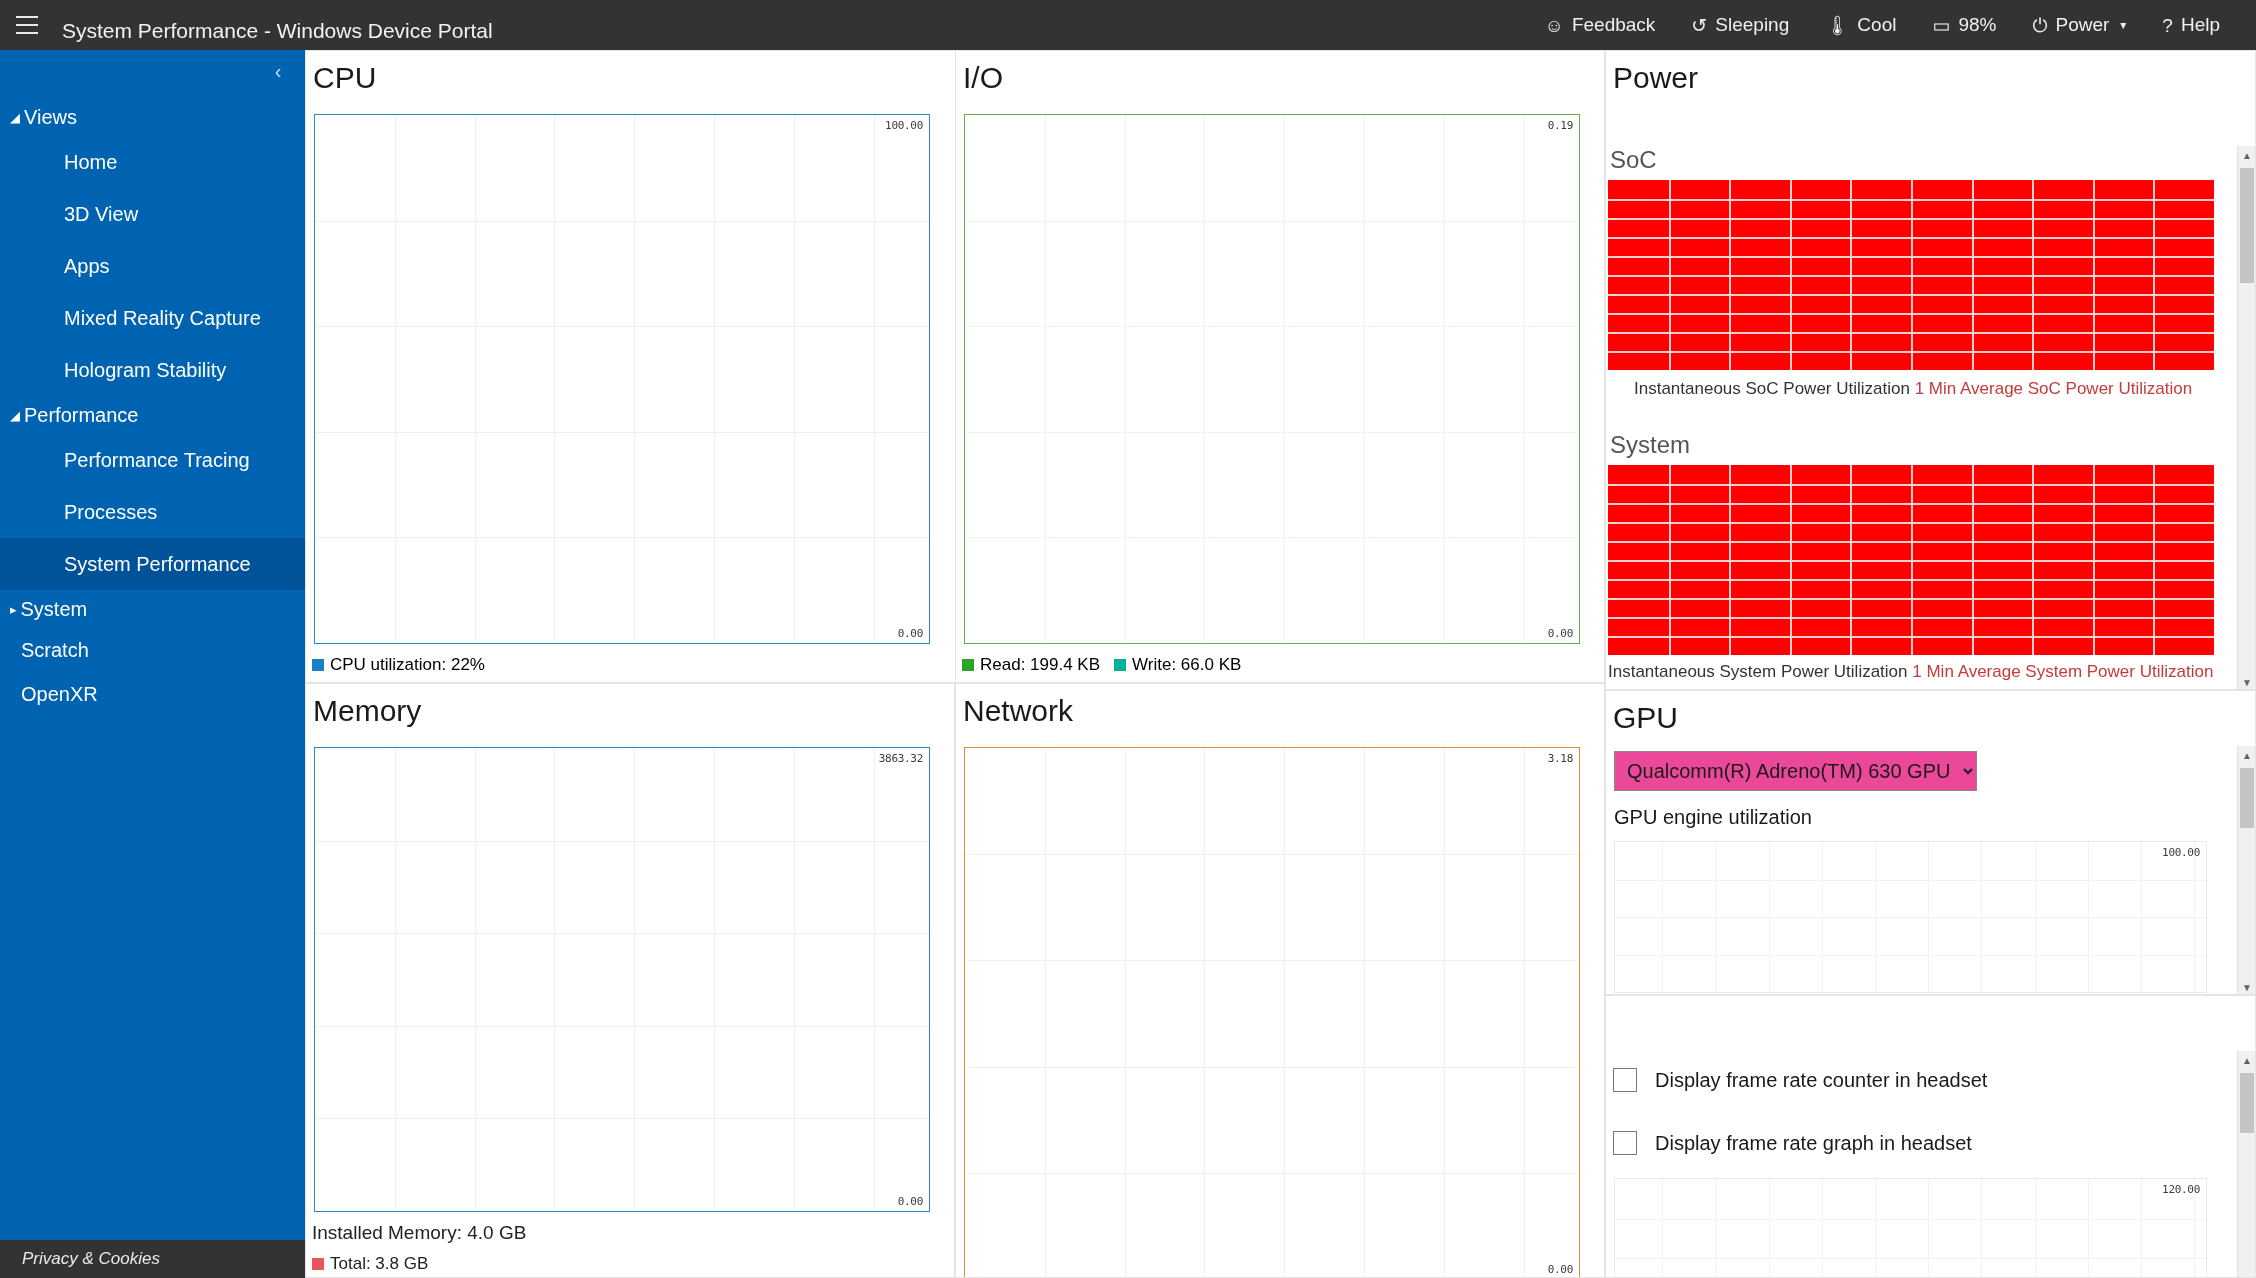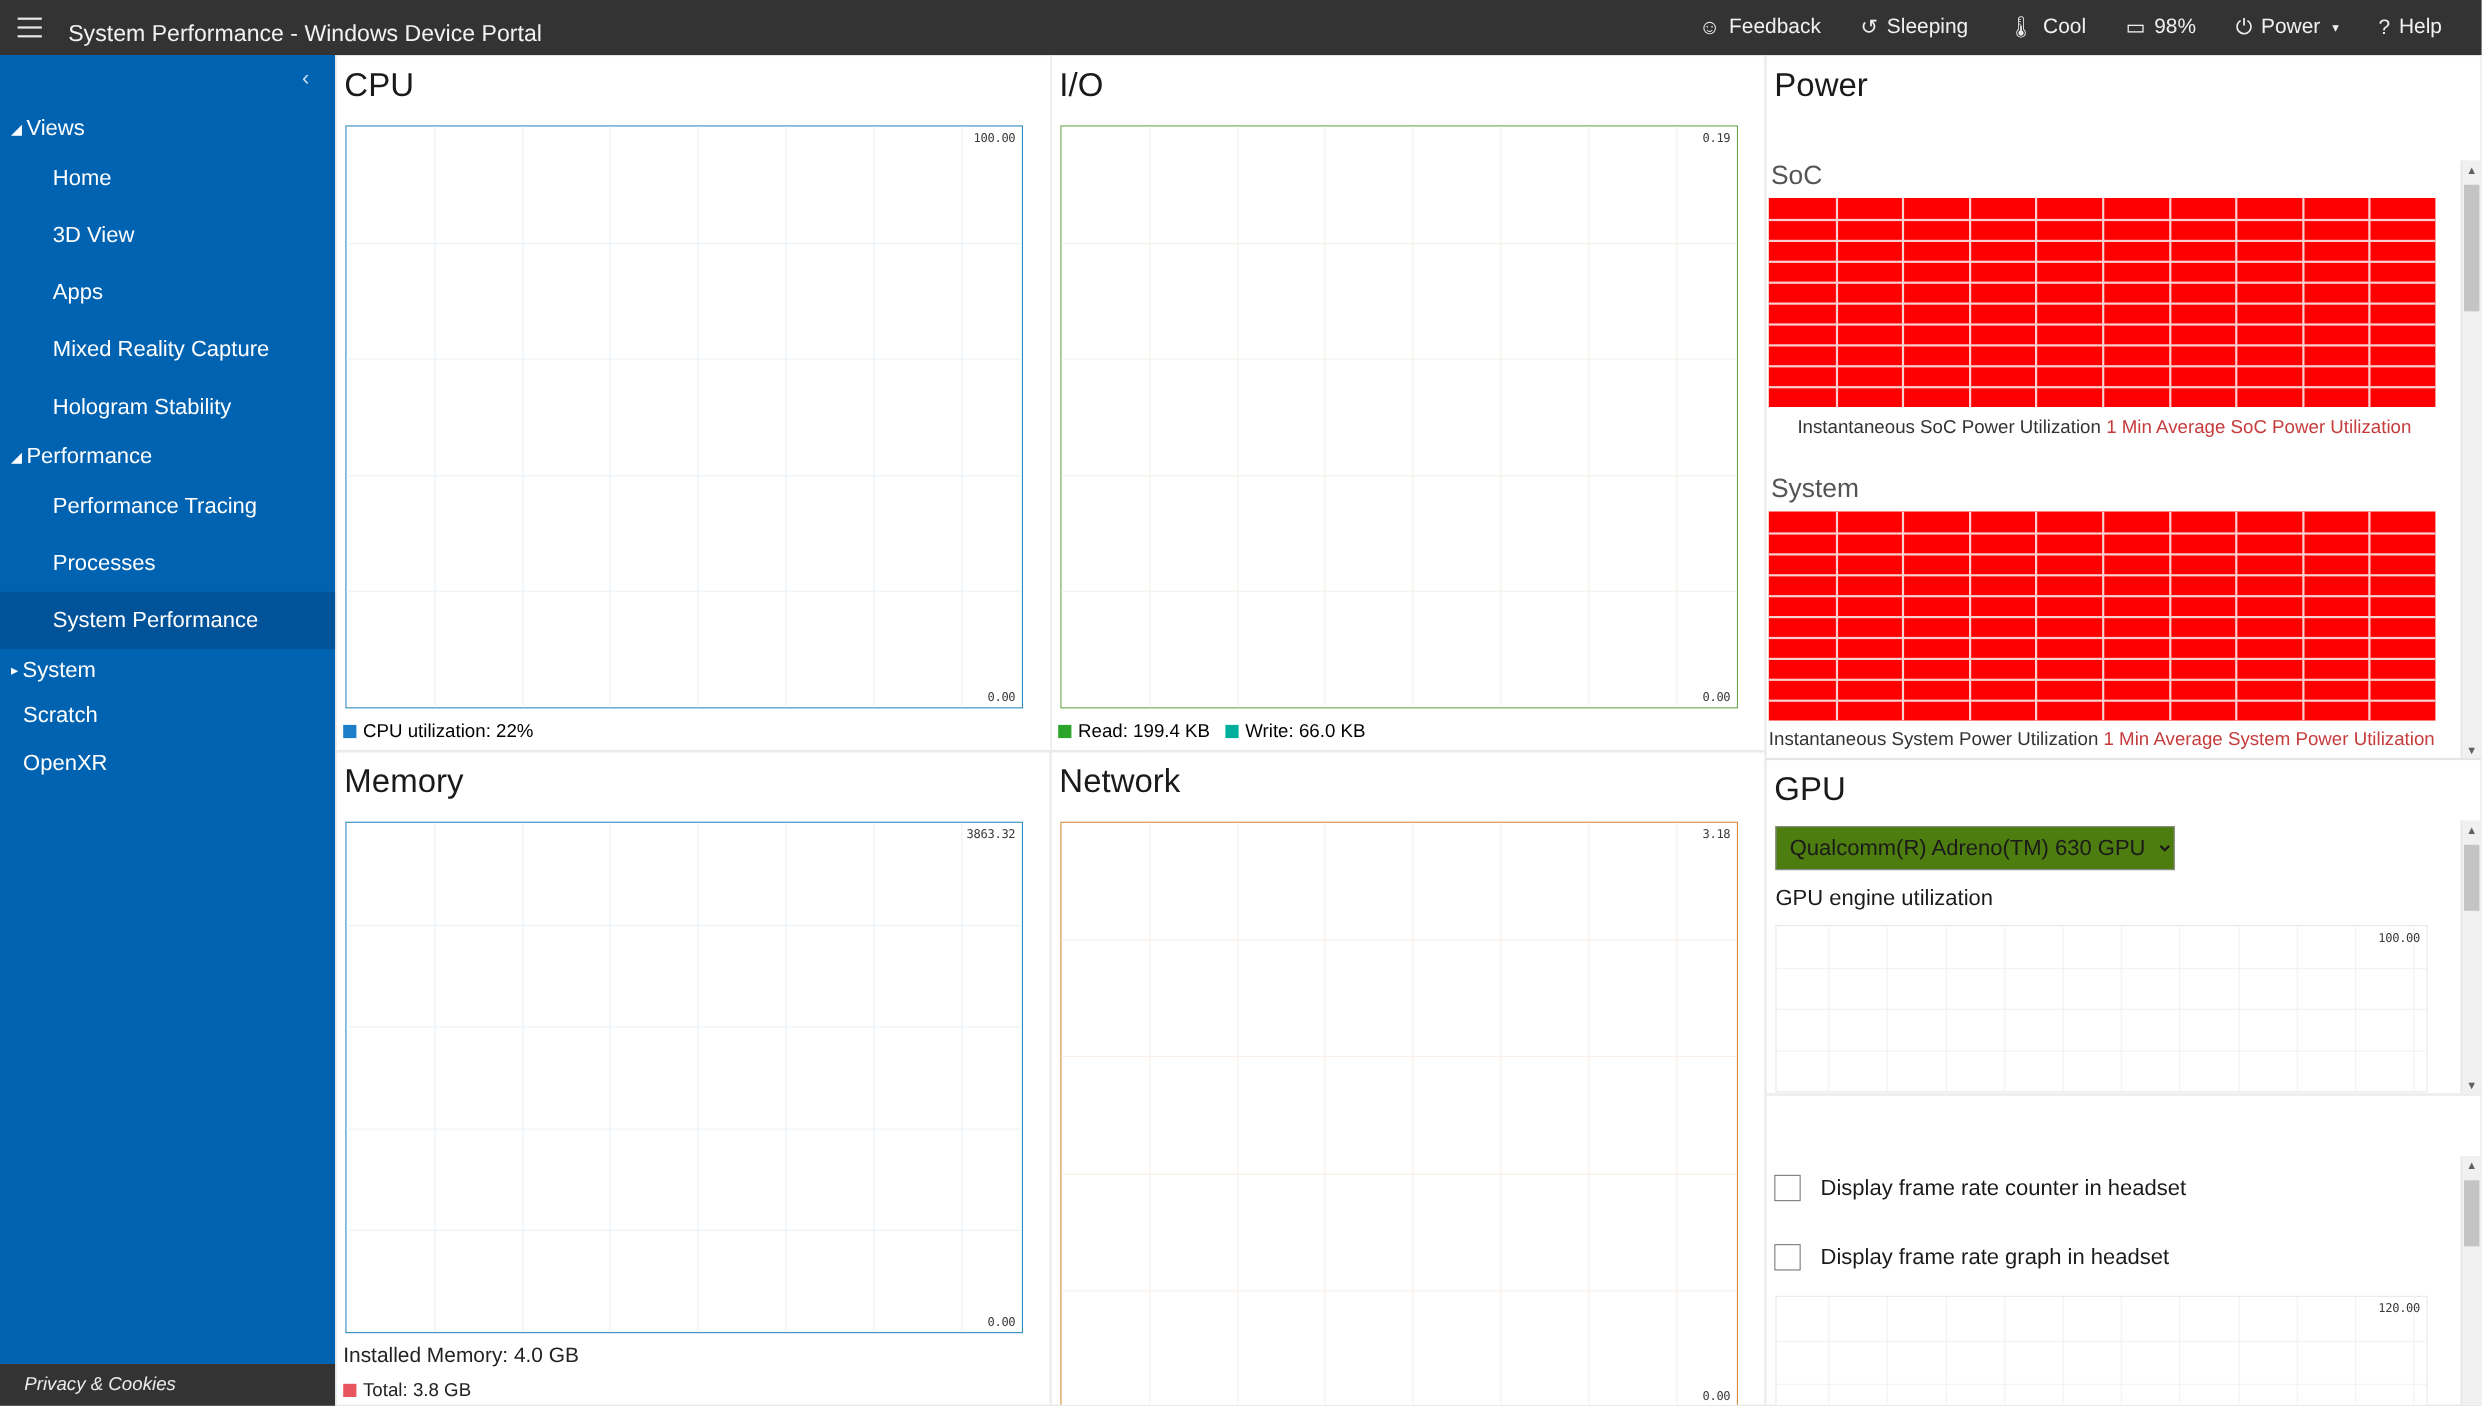--- a/index.html
+++ b/index.html
@@ -50,21 +50,21 @@
   }
   #nav { position: absolute; left: 0; top: 48px; width: 305px; }
   .nav-group {
     display: flex; align-items: center; gap: 4px;
     height: 38px; padding-left: 10px;
     font-size: 20px; color: #ffffff; cursor: pointer;
   }
   .nav-group .tri { font-size: 13px; display:inline-block; }
   .nav-item {
     height: 52px; display: flex; align-items: center;
-    padding-left: 48px; font-size: 20px; color: #ffffff; cursor: pointer;
+    padding-left: 64px; font-size: 20px; color: #ffffff; cursor: pointer;
   }
   .nav-item.selected { background: #005299; }
   .nav-item.flat { padding-left: 21px; height: 44px; }
   #privacy {
     position: absolute; left: 0; top: 1240px; width: 305px; height: 38px;
     background: #333333; color: #eaeaea;
     display: flex; align-items: center; padding-left: 22px;
     font-size: 17px; font-style: italic; cursor: pointer;
   }
 
@@ -142,21 +142,21 @@
   .vscroll .arw.top { top: 0; }
   .vscroll .arw.bot { bottom: 0; }
   .vscroll .thumb {
     position: absolute; left: 2px; width: 14px; background: #c4c4c4; cursor: pointer;
   }
 
   
   #gpu-select {
     font-family: "Liberation Sans", sans-serif;
     font-size: 20px; color: #1a1a1a;
-    background: #4d7c0f; border: 1px solid #8a8a8a;
+    background: #ec4899; border: 1px solid #8a8a8a;
     padding: 6px 8px; height: 40px;
   }
   .plot-grey { border: 1px solid #e8e8e8; position: relative; background: #fff; }
   .plot-grey i { position: absolute; background: #f2f2f2; display:block; }
   .plot-grey .axmax { color: #3a3a3a; }
 
   
   .cbrow { display: flex; align-items: center; gap: 18px; padding-left: 7px; }
   .cbox {
     width: 24px; height: 24px; border: 1px solid #7b7b7b;

